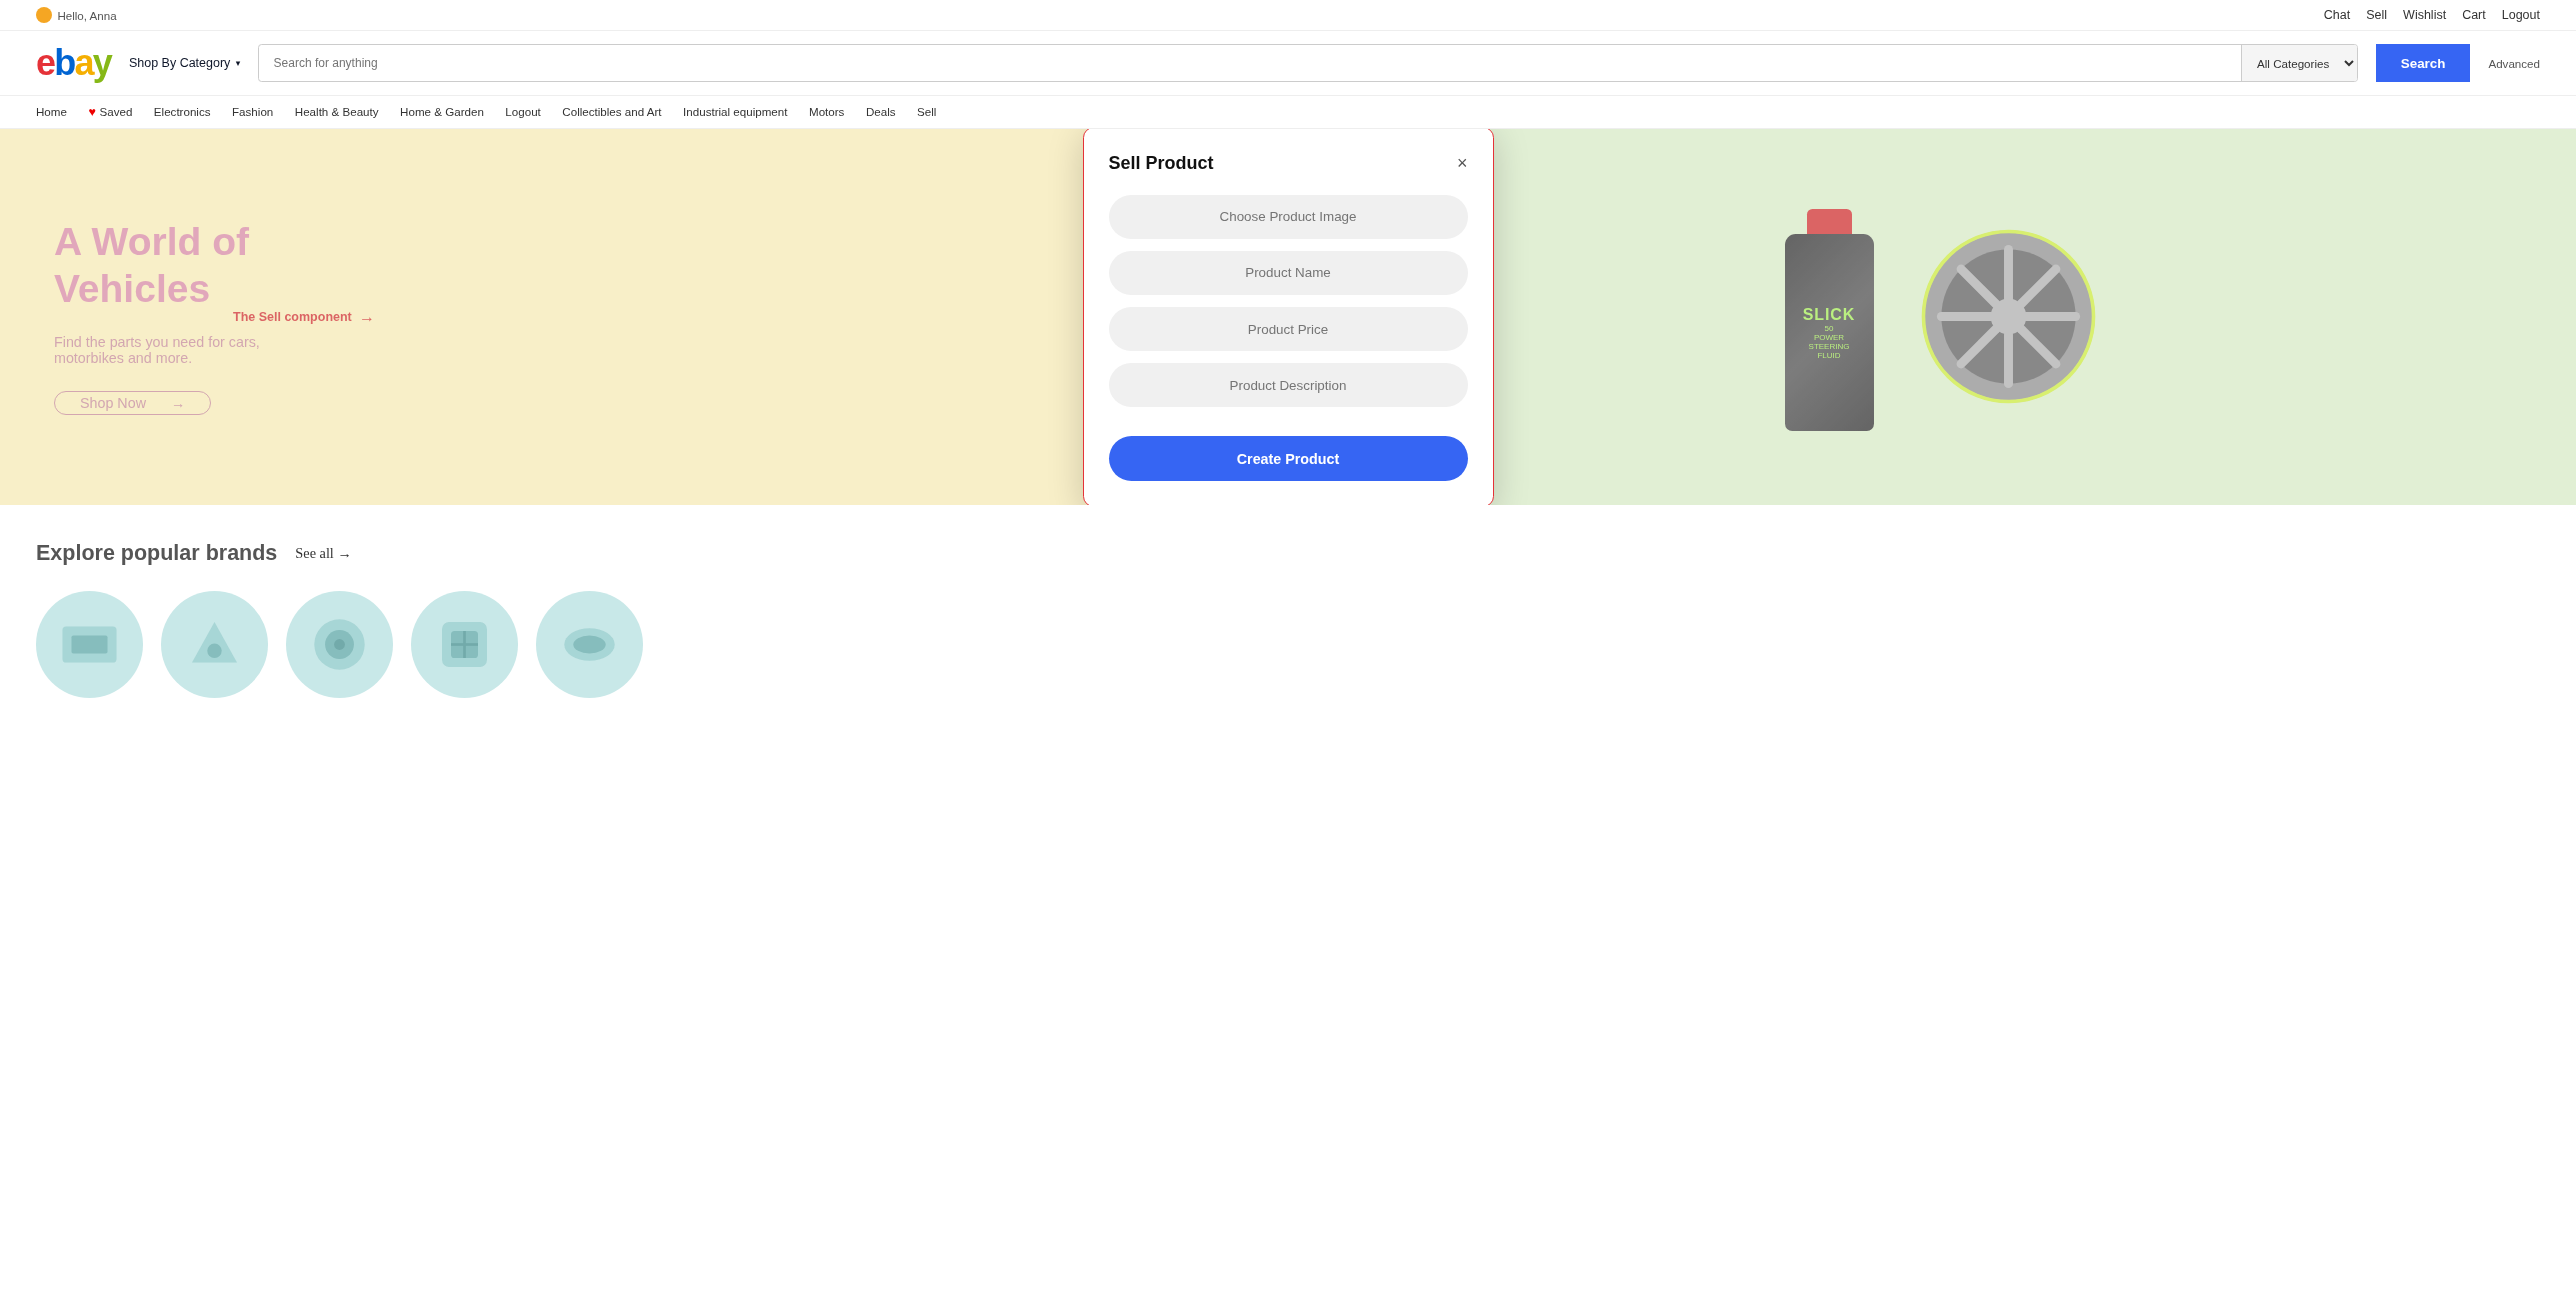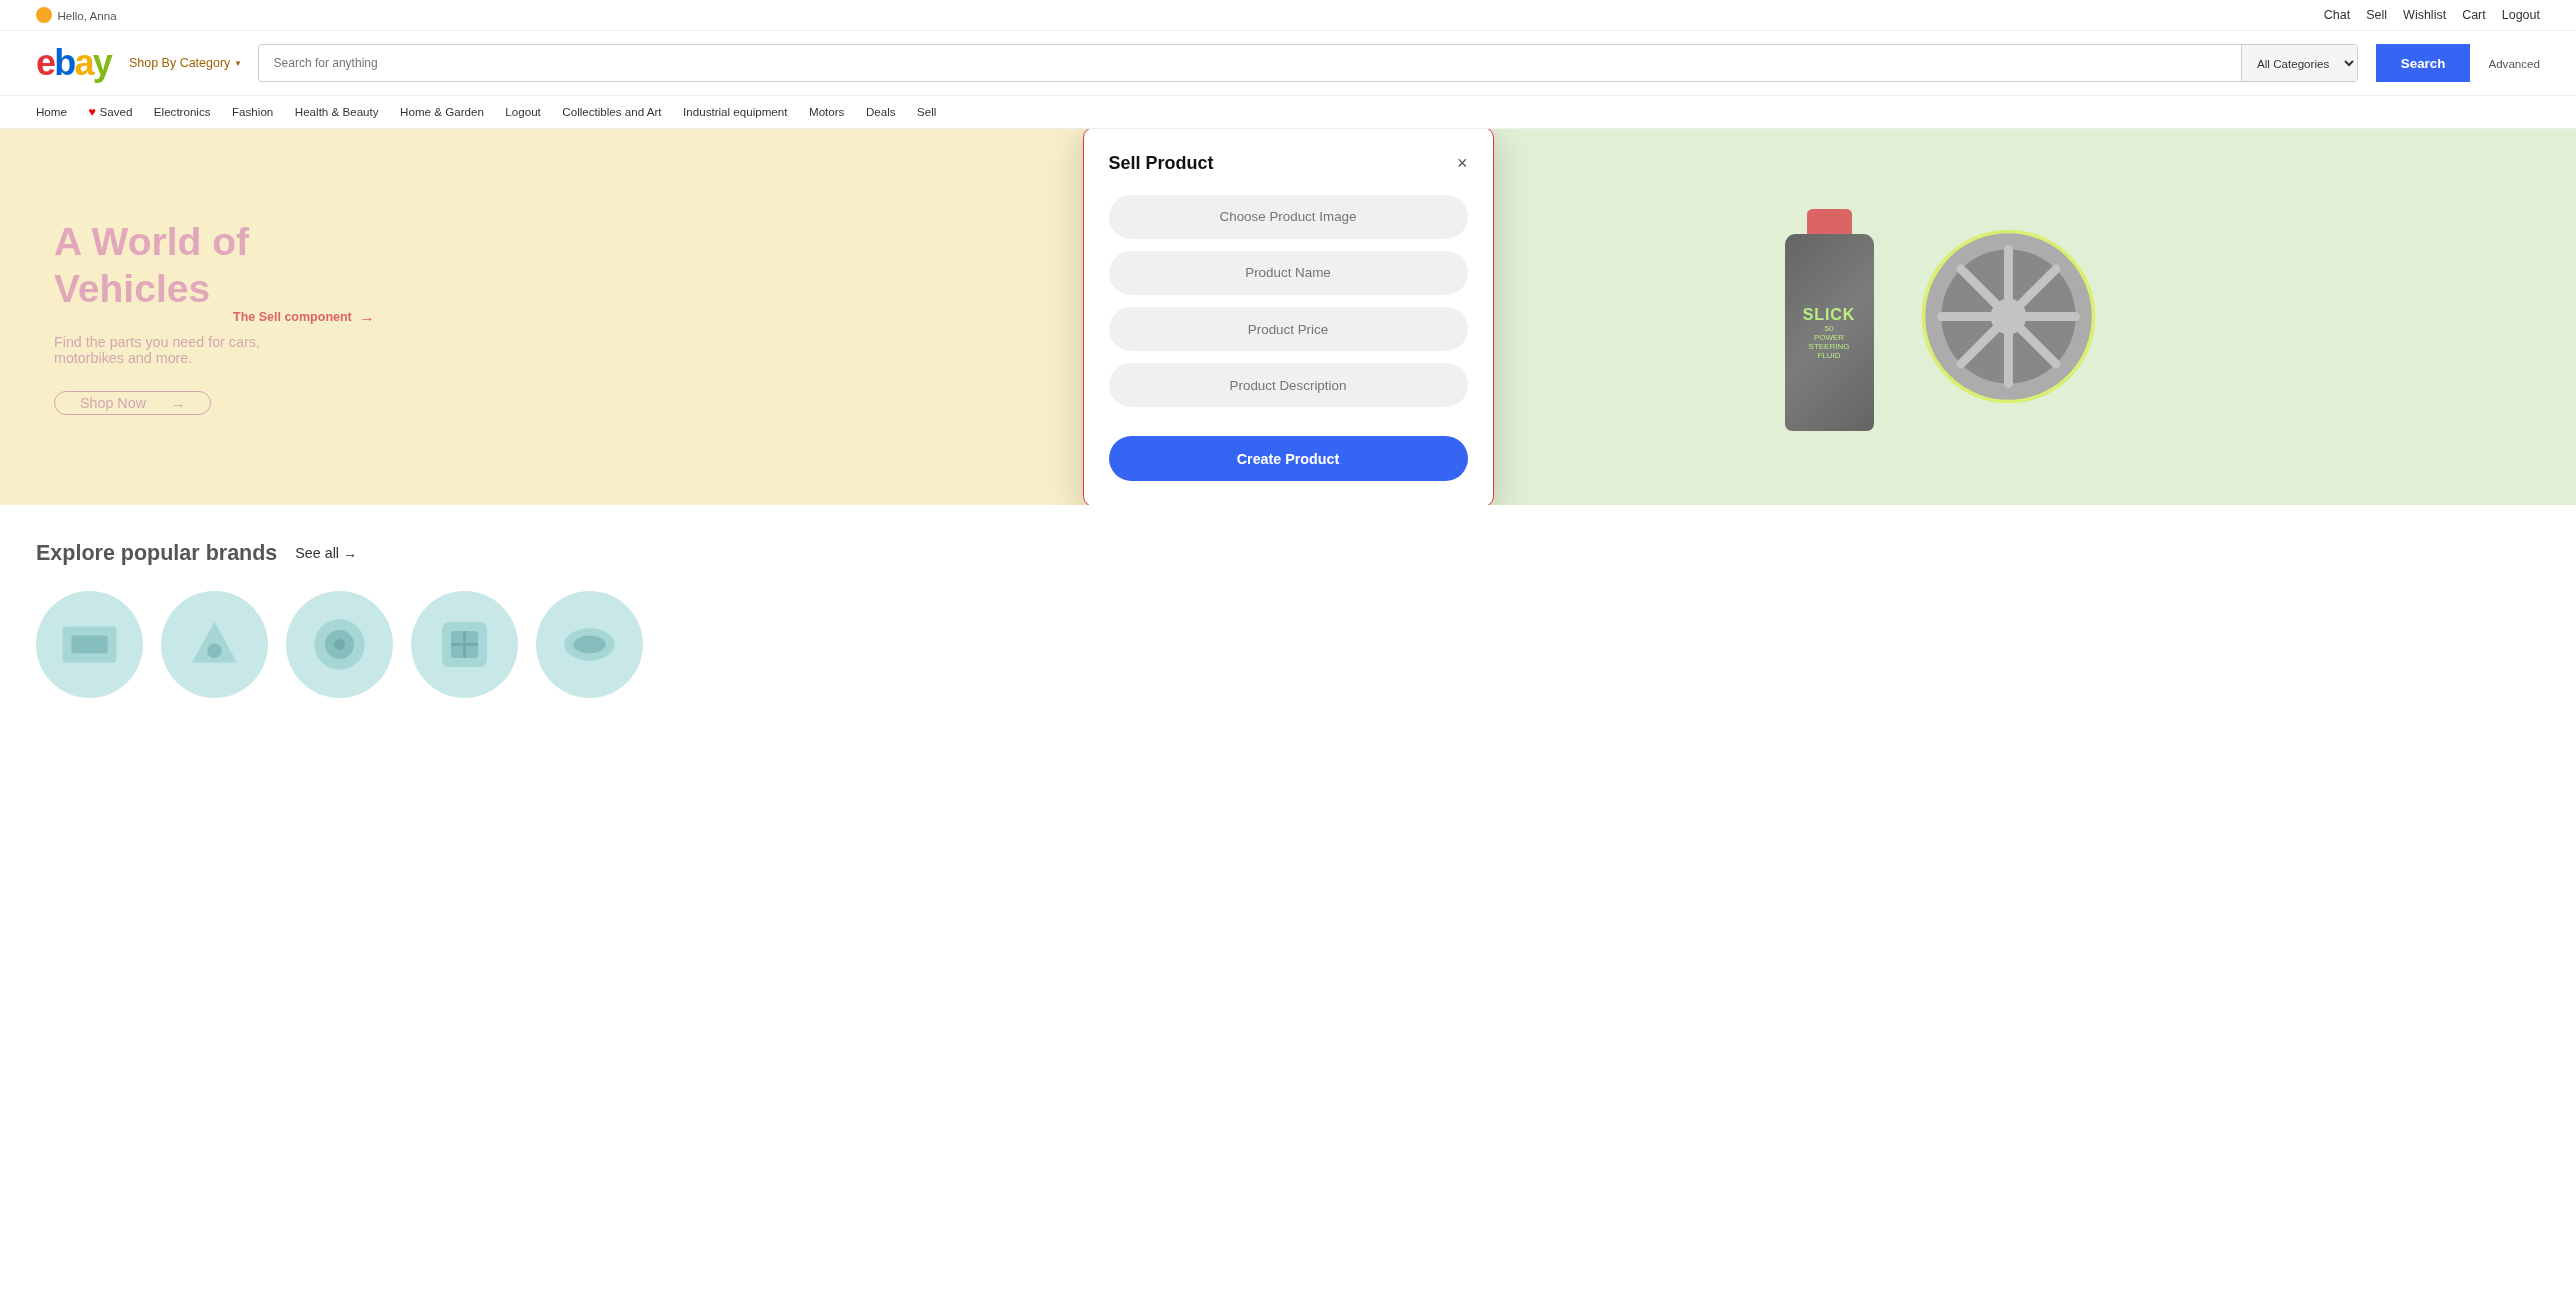--- a/index.html
+++ b/index.html
@@ -37,21 +37,21 @@
     .logo span:nth-child(1) { color: #e53238; }
     .logo span:nth-child(2) { color: #0064d2; }
     .logo span:nth-child(3) { color: #f5af02; }
     .logo span:nth-child(4) { color: #86b817; }
 
     .shop-by-cat {
       display: flex;
       align-items: center;
       gap: 5.4px;
       font-size: 12.5px;
-      color: #a16207;
+      color: #0f172a;
       cursor: pointer;
       white-space: nowrap;
       flex-shrink: 0;
     }
     .shop-by-cat .chevron { font-size: 9px; }
 
     .search-bar {
       flex: 1;
       display: flex;
       align-items: center;
@@ -305,20 +305,21 @@
       font-weight: 600;
       color: #555;
     }
     .see-all-link {
       font-size: 14.3px;
       color: #333;
       text-decoration: none;
       display: flex;
       align-items: center;
       gap: 5.4px;
+      font-family: Liberation Serif, serif;
     }
     .brands-grid {
       display: flex;
       gap: 18px;
     }
     .brand-circle {
       width: 107px;
       height: 107px;
       border-radius: 50%;
       background: #c8e8e8;

